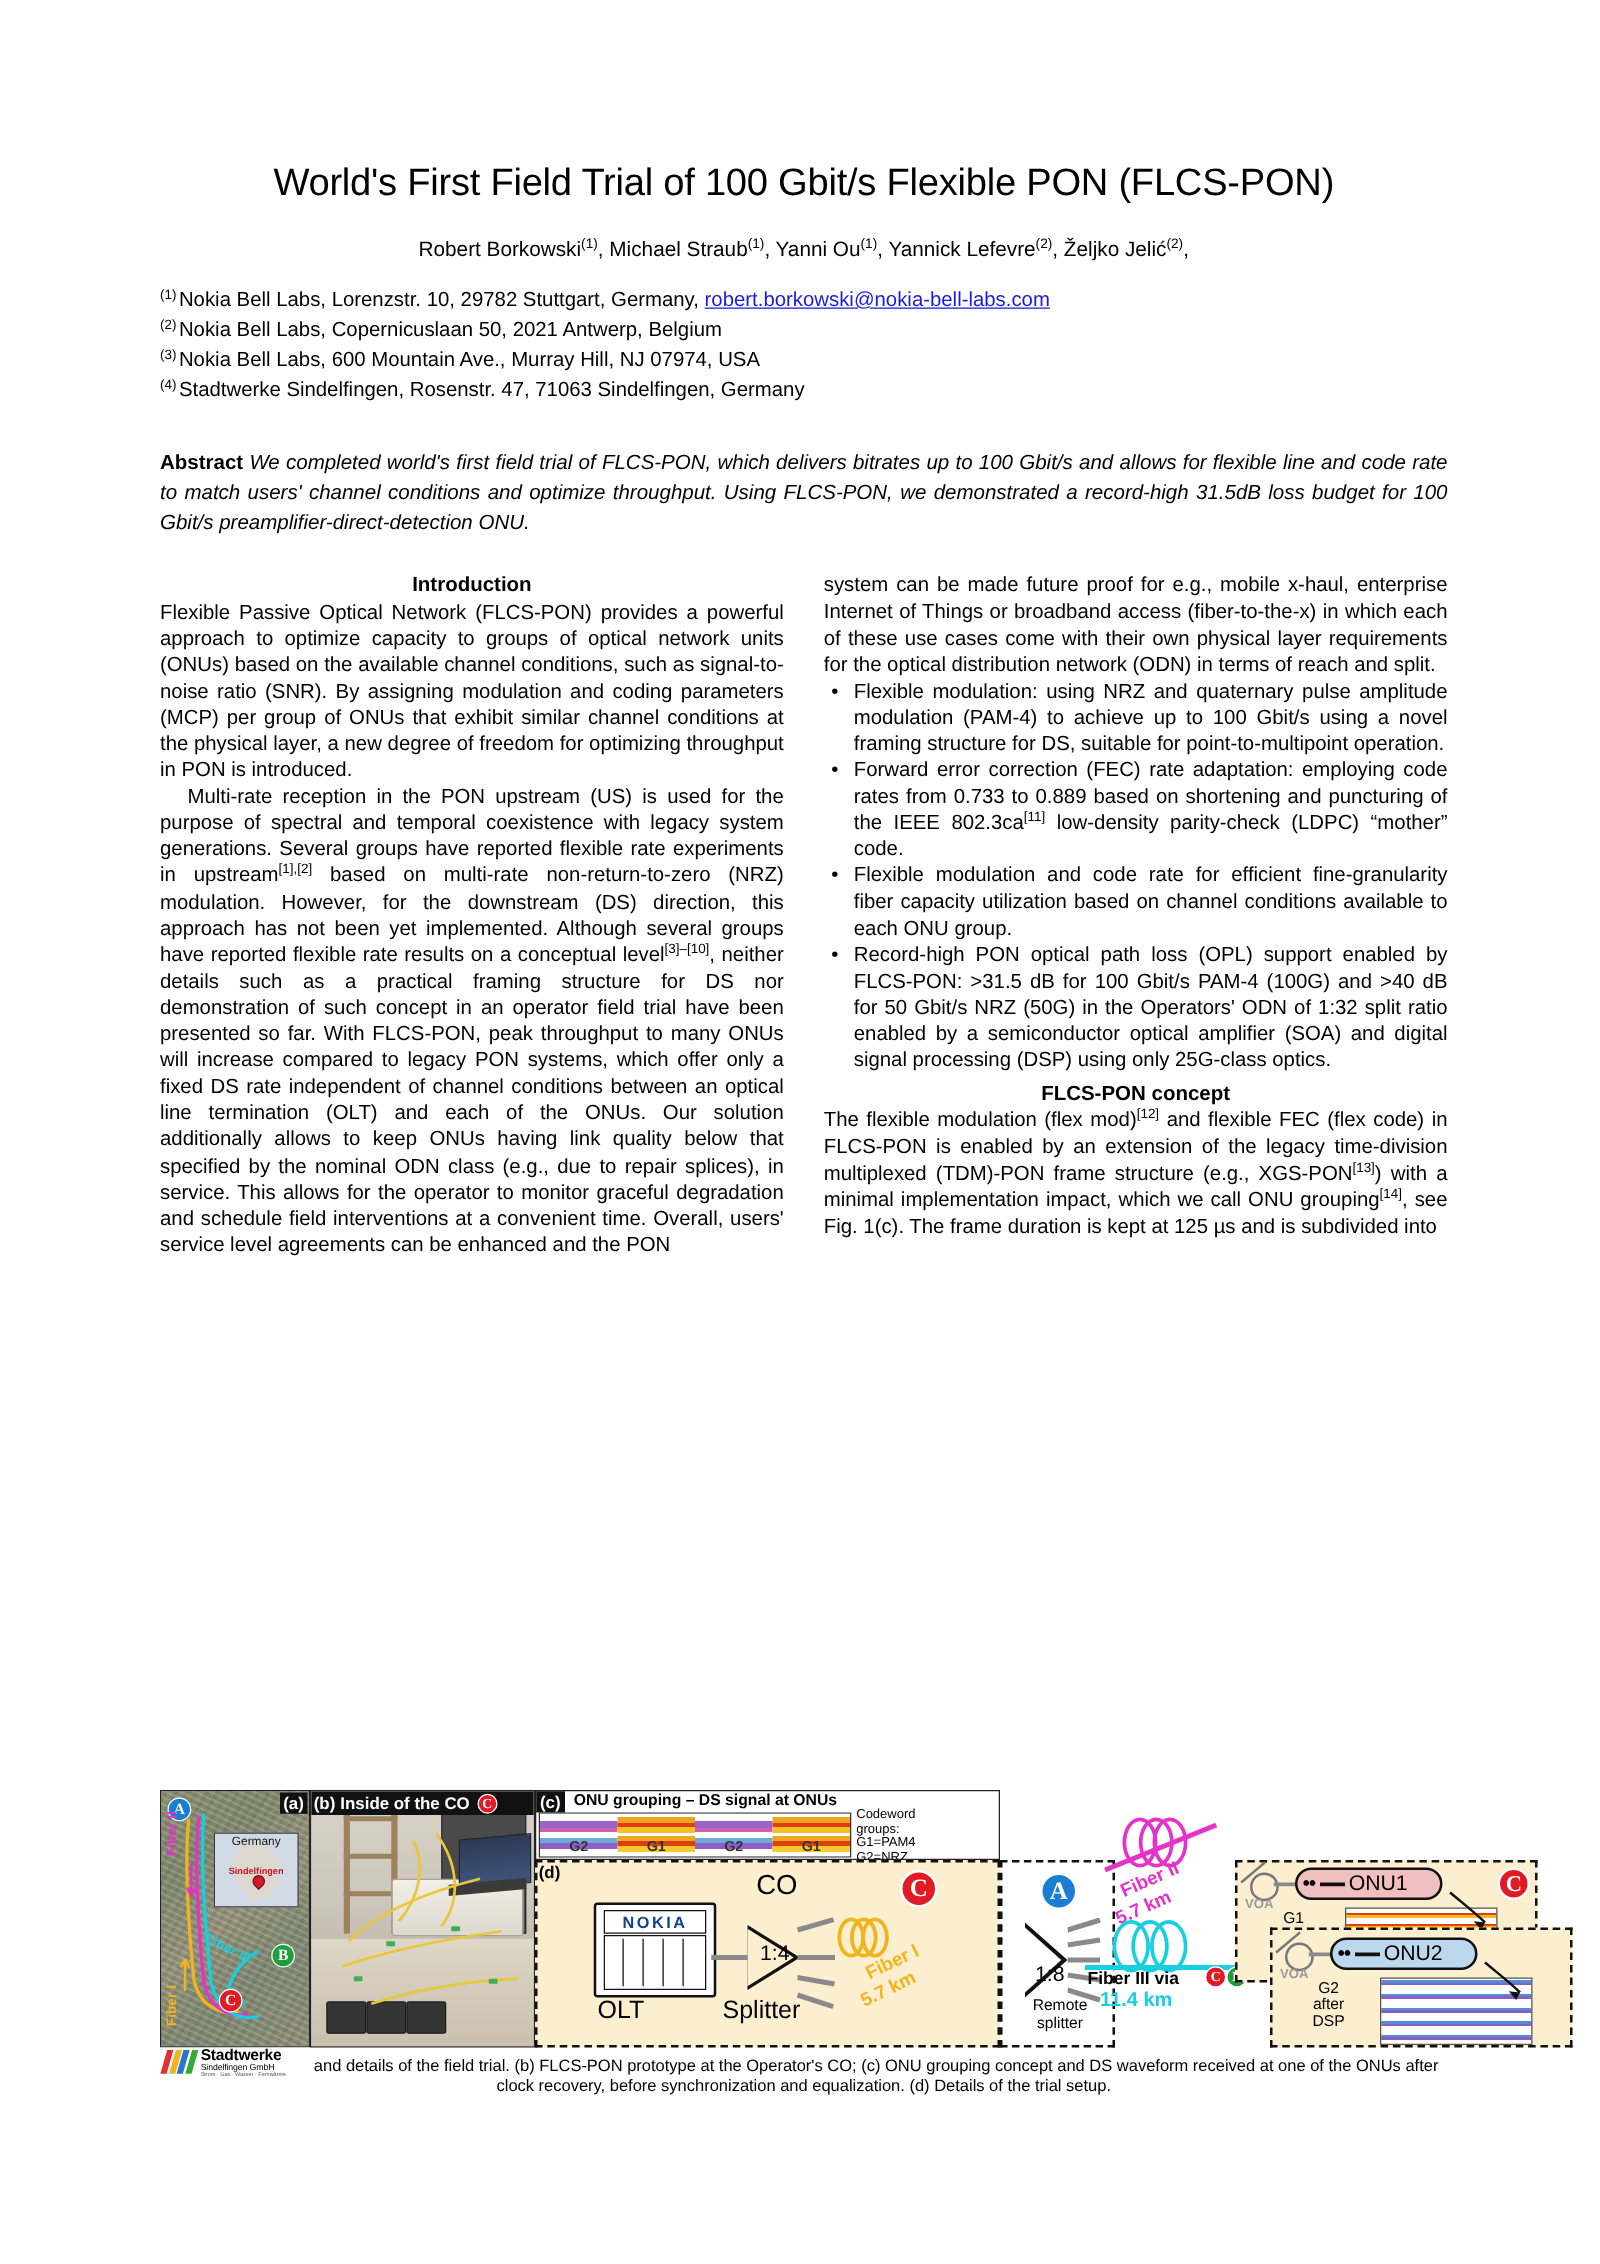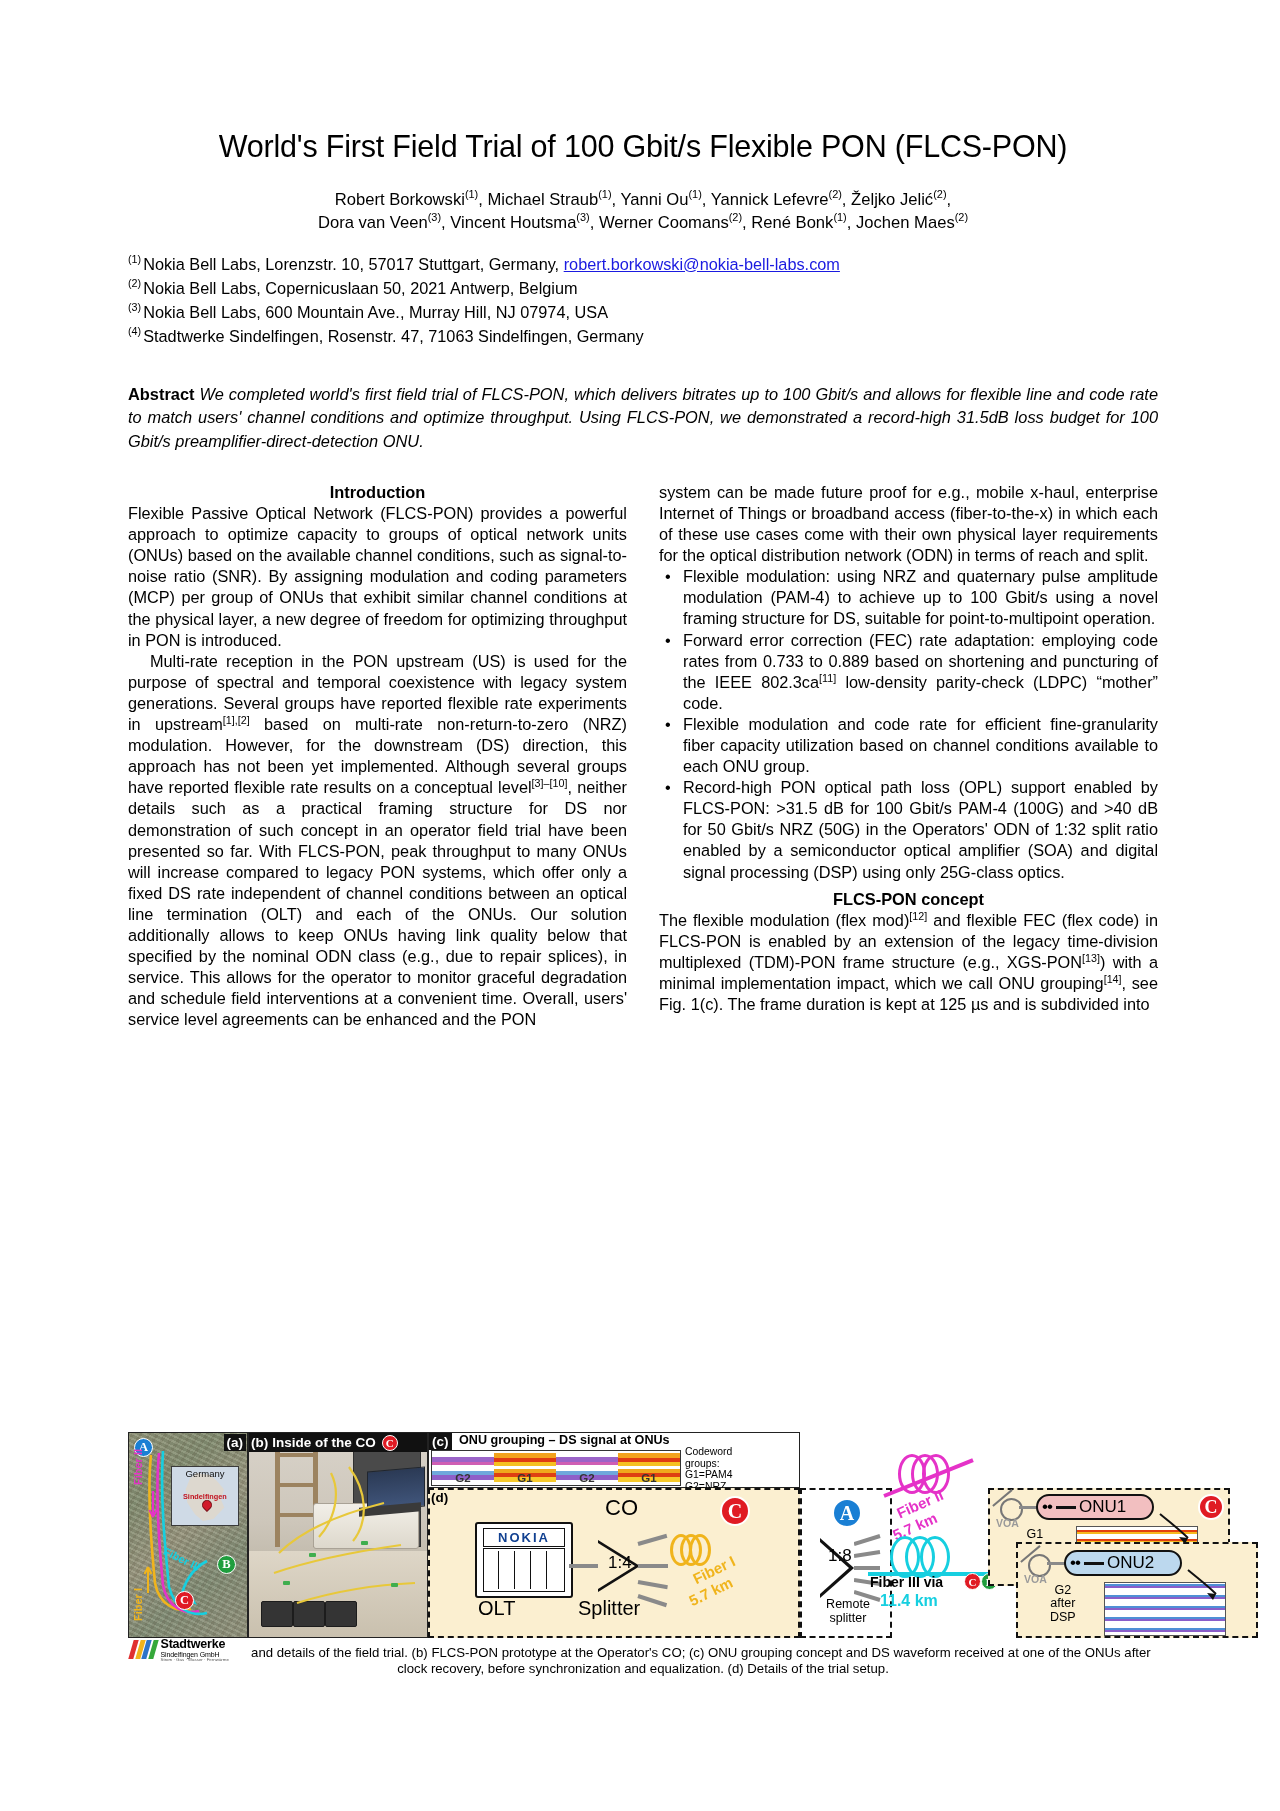--- a/index.html
+++ b/index.html
@@ -456,25 +456,24 @@
 </style>
 </head>
 <body>
 
 <div class="page">
 
   <h1 class="title">World's First Field Trial of 100 Gbit/s Flexible PON (FLCS-PON)</h1>
 
   <div class="authors">
     <span class="ln">Robert Borkowski<sup>(1)</sup>, Michael Straub<sup>(1)</sup>, Yanni Ou<sup>(1)</sup>, Yannick Lefevre<sup>(2)</sup>, Željko Jelić<sup>(2)</sup>,</span>
-    <span class="ln">Dora van Veen<sup>(3)</sup>, Vincent Houtsma<sup>(3)</sup>, Werner Coomans<sup>(2)</sup>, René Bonk<sup>(1)</sup>, Jochen Maes<sup>(2)</sup></span>
   </div>
 
   <div class="affils">
-    <span class="aff"><sup>(1)</sup><span>Nokia Bell Labs, Lorenzstr. 10, 57017 Stuttgart, Germany, </span><a class="email" href="#">robert.borkowski@nokia-bell-labs.com</a></span>
+    <span class="aff"><sup>(1)</sup><span>Nokia Bell Labs, Lorenzstr. 10, 29782 Stuttgart, Germany, </span><a class="email" href="#">robert.borkowski@nokia-bell-labs.com</a></span>
     <span class="aff"><sup>(2)</sup><span>Nokia Bell Labs, Copernicuslaan 50, 2021 Antwerp, Belgium</span></span>
     <span class="aff"><sup>(3)</sup><span>Nokia Bell Labs, 600 Mountain Ave., Murray Hill, NJ 07974, USA</span></span>
     <span class="aff"><sup>(4)</sup><span>Stadtwerke Sindelfingen, Rosenstr. 47, 71063 Sindelfingen, Germany</span></span>
   </div>
 
   <div class="abstract"><b>Abstract</b> <span>We completed world's first field trial of FLCS-PON, which delivers bitrates up to 100 Gbit/s and allows for flexible line and code rate to match users' channel conditions and optimize throughput. Using FLCS-PON, we demonstrated a record-high 31.5dB loss budget for 100 Gbit/s preamplifier-direct-detection ONU.</span></div>
 
   <div class="columns">
 
     <div class="col">
@@ -637,21 +636,21 @@
           <span>Fiber I</span>
         </div>
         <div class="flbl" style="left:258px;top:162px;color:#f0b41c;transform:rotate(-26deg);transform-origin:left top;">
           <span>5.7 km</span>
         </div>
 
         <div style="position:absolute;left:372px;top:56px;width:92px;height:150px;border:2px dashed #111;box-sizing:border-box;background:#fff;">
           <div class="badge a" style="left:30px;top:8px;width:30px;height:30px;font-size:20px;border-width:2px;">A</div>
           <div class="tri18" style="left:18px;top:48px;"></div>
           <div class="tri18-in" style="left:18px;top:52px;"></div>
-          <div style="position:absolute;left:26px;top:56px;font-size:17px;">1:8</div>
+          <div style="position:absolute;left:26px;top:80px;font-size:17px;">1:8</div>
           <div style="position:absolute;left:8px;top:108px;font-size:12.5px;line-height:1.08;text-align:center;width:76px;">
             <span>Remote</span><br>
             <span>splitter</span>
           </div>
           <svg width="30" height="80" style="position:absolute;left:52px;top:44px;">
             <line x1="0" y1="10" x2="26" y2="2" stroke="#8a8a8a" stroke-width="4"></line>
             <line x1="0" y1="22" x2="26" y2="18" stroke="#8a8a8a" stroke-width="4"></line>
             <line x1="0" y1="34" x2="26" y2="34" stroke="#8a8a8a" stroke-width="4"></line>
             <line x1="0" y1="46" x2="26" y2="50" stroke="#8a8a8a" stroke-width="4"></line>
             <line x1="0" y1="58" x2="26" y2="66" stroke="#8a8a8a" stroke-width="4"></line>

